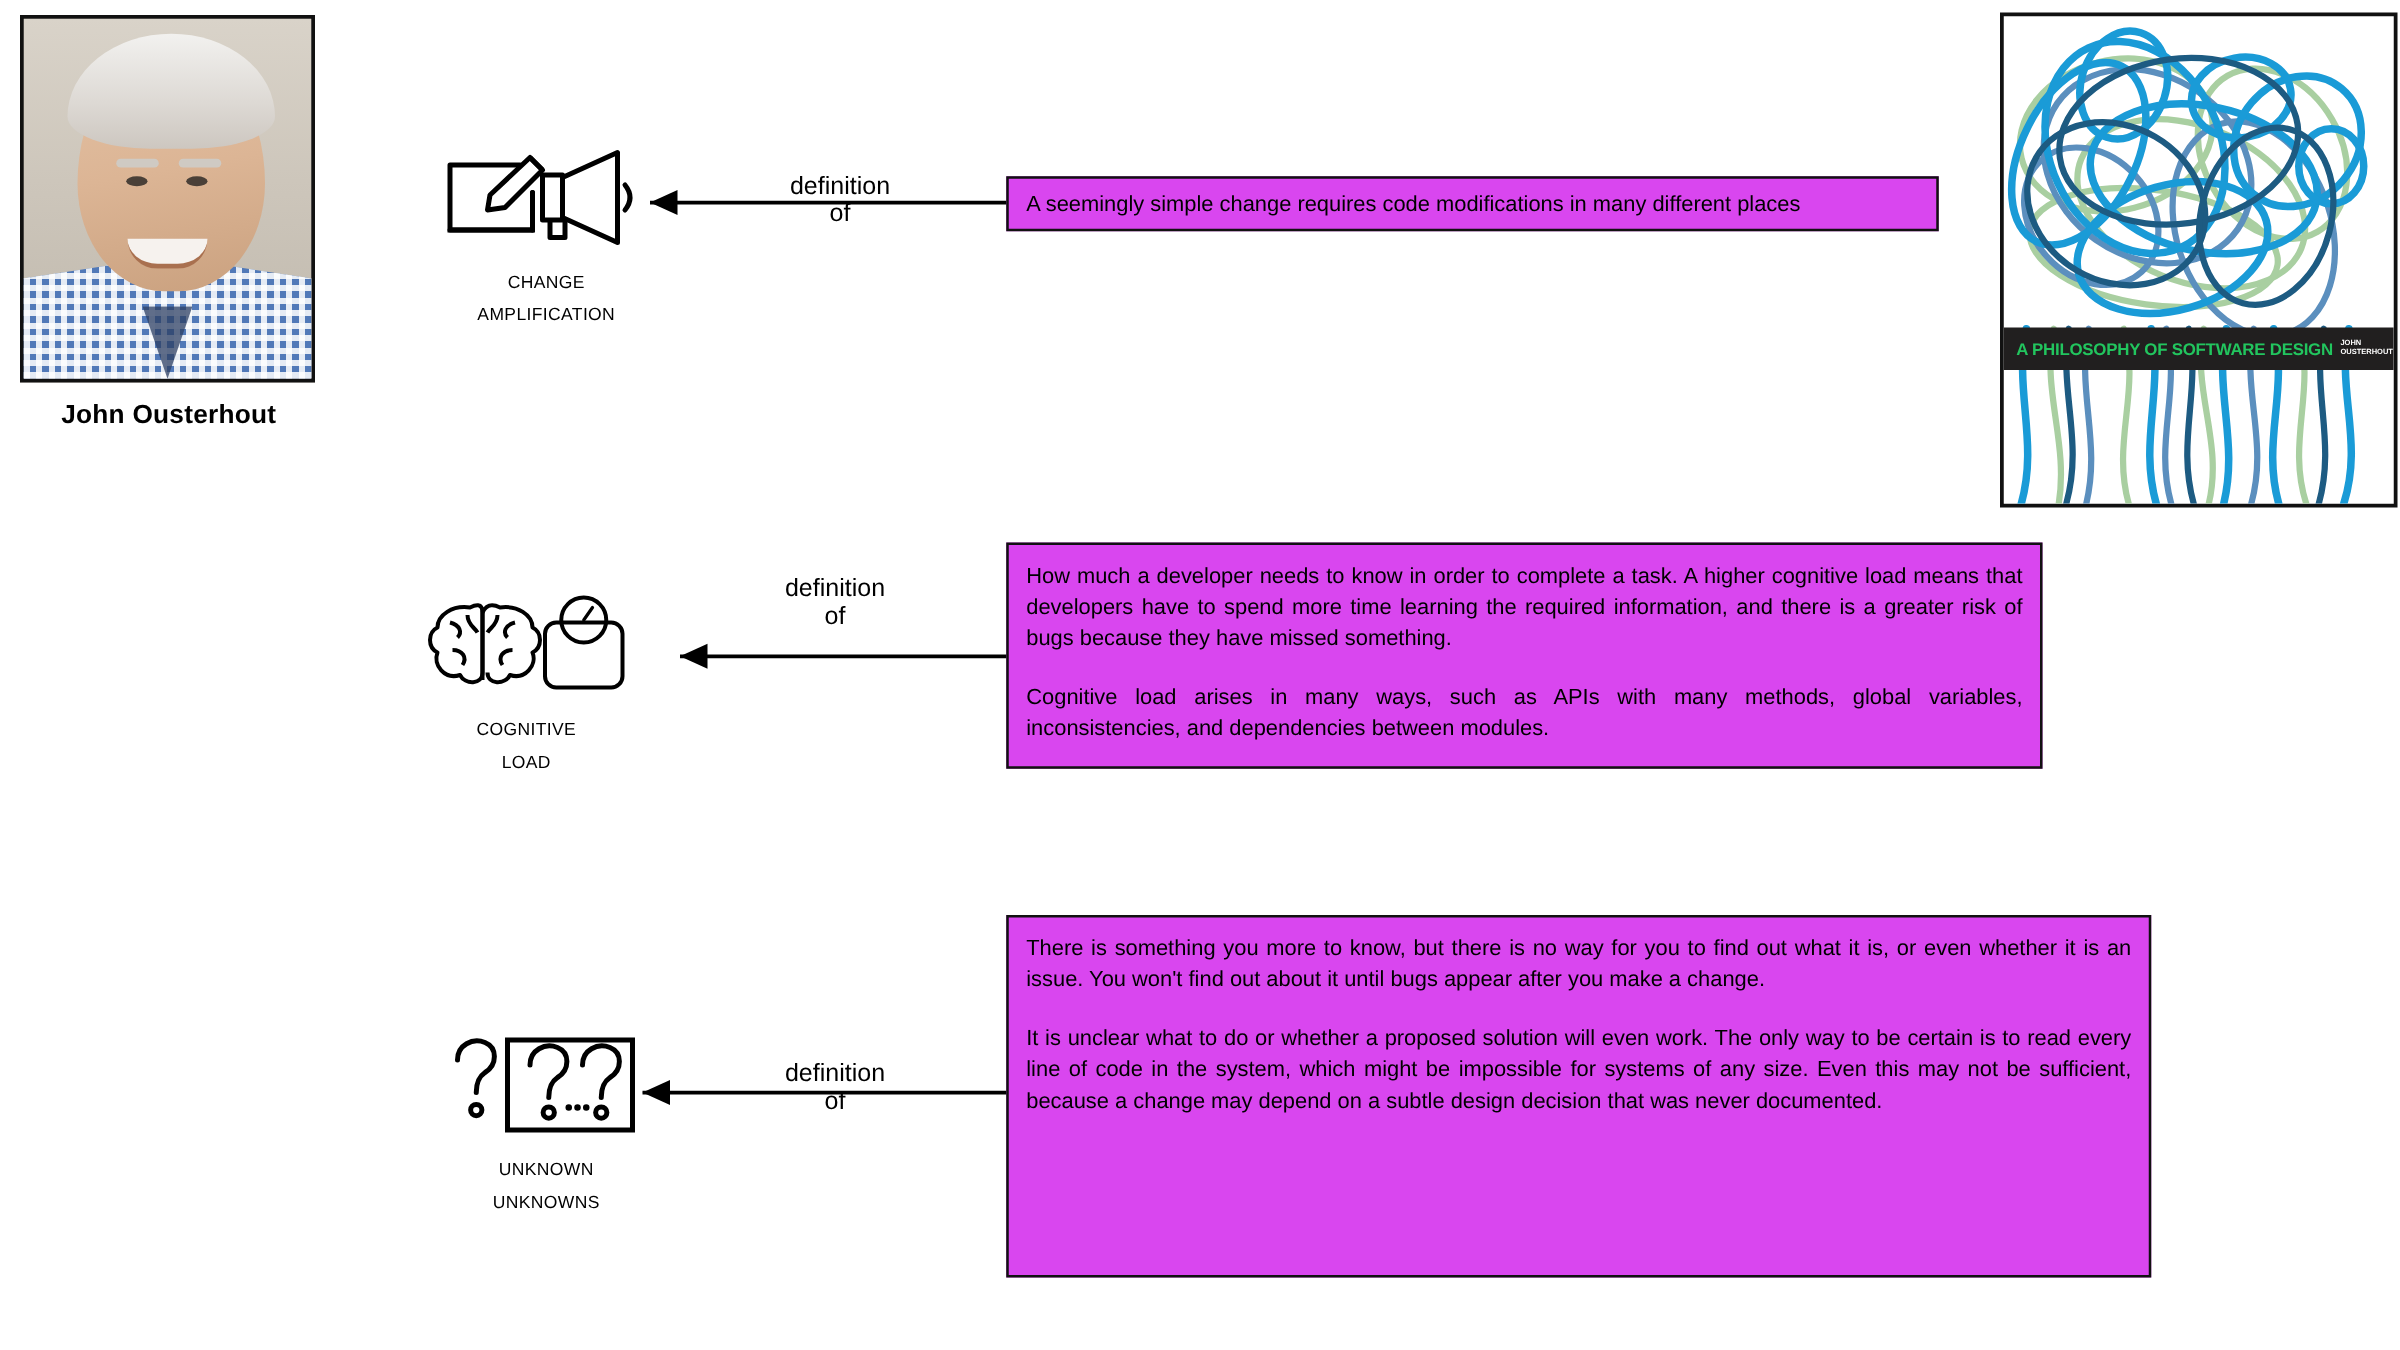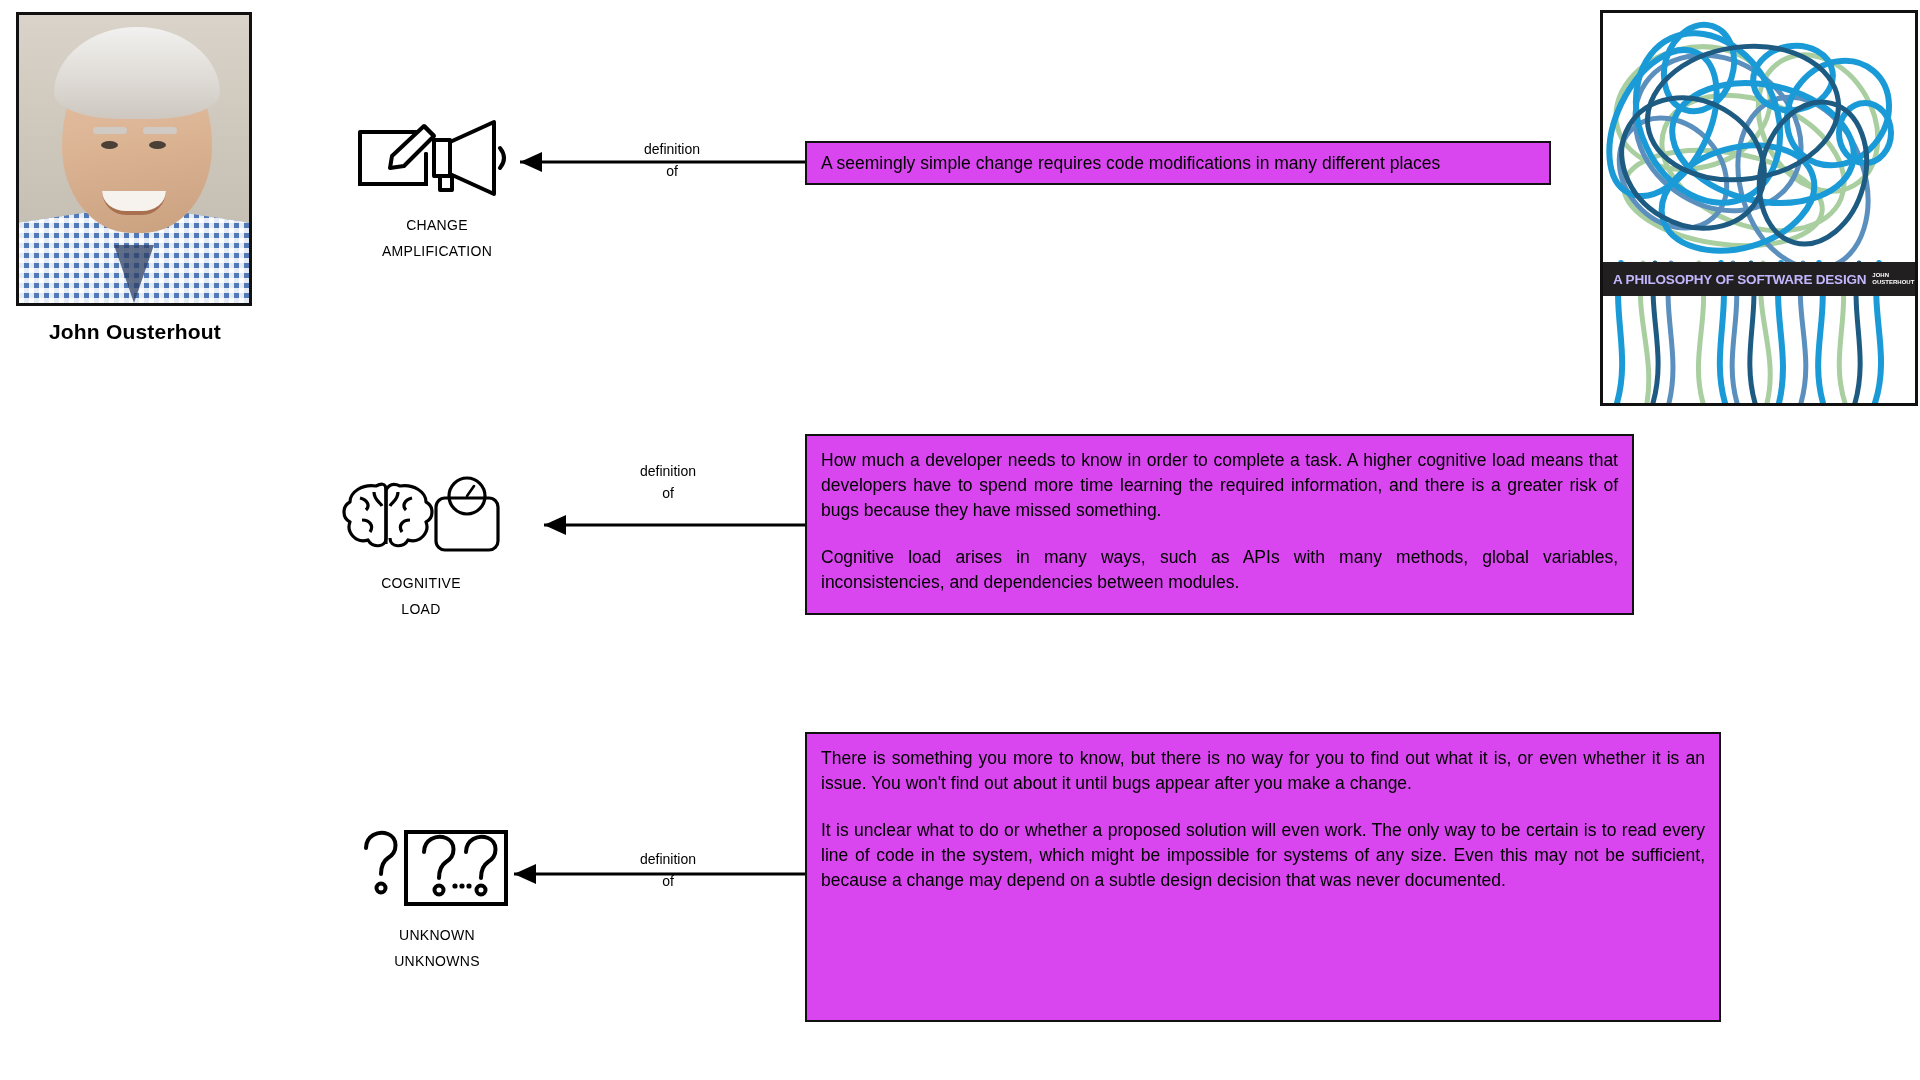--- a/index.html
+++ b/index.html
@@ -150,21 +150,21 @@
     right: 0;
     top: 249px;
     height: 34px;
     background: #211f1f;
     display: flex;
     align-items: center;
     padding-left: 10px;
     box-sizing: border-box;
   }
   #book-title {
-    color: #c4b5fd;
+    color: #22c55e;
     font-size: 13.5px;
     font-weight: bold;
     letter-spacing: -0.2px;
     white-space: nowrap;
   }
   #book-author {
     color: #ffffff;
     font-size: 6px;
     font-weight: bold;
     line-height: 7px;
@@ -191,21 +191,21 @@
     letter-spacing: .3px;
     white-space: pre-line;
   }
 
   
   .arrow {
     position: absolute;
   }
   .arrow-label {
     position: absolute;
-    font-size: 14px;
+    font-size: 20px;
     line-height: 22px;
     text-align: center;
     white-space: pre-line;
   }
 
   
   .def-box {
     position: absolute;
     border: 2px solid #111111;
     background: #d946ef;

